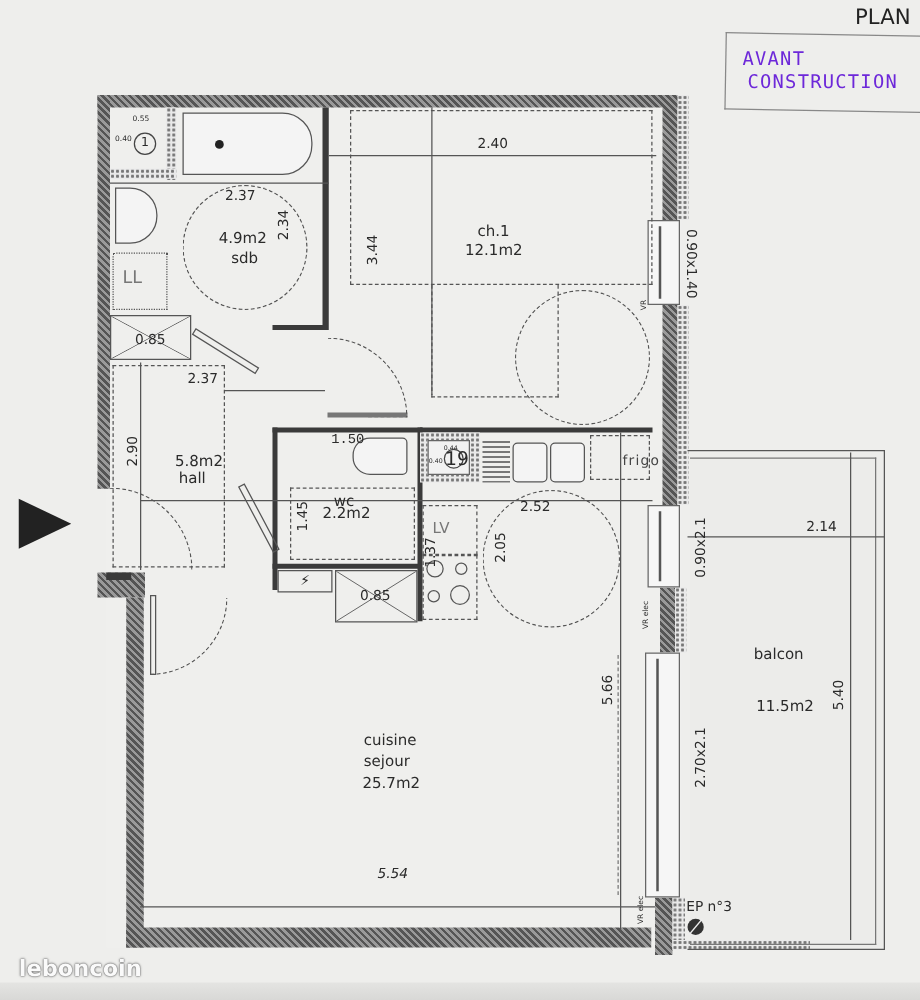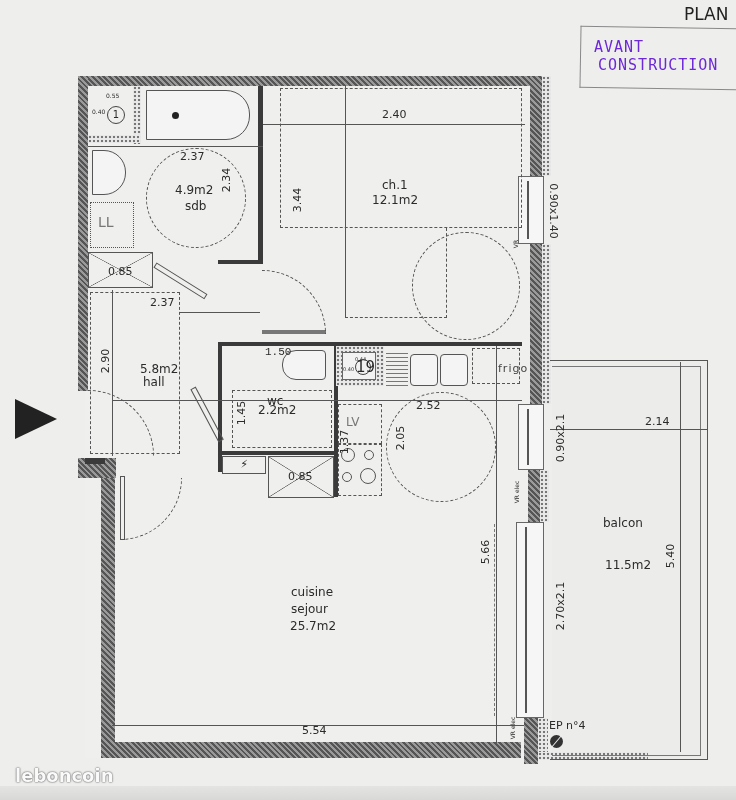--- a/index.html
+++ b/index.html
@@ -147,35 +147,35 @@
 <div class="circle" style="left:360px;top:468px;width:16px;height:16px;border-style:solid;"></div>
 <div class="circle" style="left:386px;top:392px;width:110px;height:110px;"></div>
 <div class="dim" style="left:416px;top:400px;text-align:center;">2.52</div>
 <div class="dim vert" style="left:389px;top:432px;">2.05</div>
 <div class="dim vert" style="left:333px;top:436px;">1.37</div>
 <div class="dim vert" style="left:506px;top:486px;font-size:6px;">VR elec</div>
 
 <div class="lbl" style="left:291px;top:585px;">cuisine</div>
 <div class="lbl" style="left:291px;top:602px;">sejour</div>
 <div class="lbl" style="left:290px;top:619px;">25.7m2</div>
-<div class="dim" style="left:302px;top:725px;">5.54</div>
+<div class="dim" style="left:302px;top:693px;font-style:italic;">5.54</div>
 <div class="dim vert" style="left:474px;top:546px;">5.66</div>
 <div class="abs" style="left:494px;top:524px;width:22px;height:192px;border-left:1px dashed #777;box-sizing:border-box;"></div>
 <div class="dim vert" style="left:502px;top:722px;font-size:6px;">VR elec</div>
 
 <div class="abs" style="left:550px;top:360px;width:158px;height:400px;border:1px solid #555;border-left:none;box-sizing:border-box;"></div>
 <div class="abs" style="left:552px;top:366px;width:149px;height:390px;border:1px solid #777;border-left:none;box-sizing:border-box;"></div>
 <div class="thin" style="left:680px;top:362px;width:1px;height:390px;"></div>
 <div class="thin" style="left:550px;top:429px;width:158px;height:1px;"></div>
 <div class="dim" style="left:615px;top:416px;margin-left:30px;">2.14</div>
 <div class="dim vert" style="left:659px;top:550px;">5.40</div>
 <div class="lbl" style="left:603px;top:516px;">balcon</div>
 <div class="lbl" style="left:605px;top:558px;">11.5m2</div>
 <div class="dim vert" style="left:537px;top:432px;">0.90x2.1</div>
 <div class="dim vert" style="left:537px;top:600px;">2.70x2.1</div>
-<div class="dim" style="left:549px;top:720px;">EP n°4</div>
+<div class="dim" style="left:549px;top:720px;">EP n°3</div>
 <div class="abs" style="left:550px;top:735px;width:13px;height:13px;background:#333;border-radius:50%;">
     <div class="abs" style="left:-2px;top:6px;width:17px;height:1px;background:#eee;transform:rotate(-50deg);"></div>
   </div>
 
 <div class="abs" style="left:15px;top:765px;font-size:18px;color:#fafafa;text-shadow:0 0 2px #666,0 0 1px #444;font-weight:bold;">leboncoin</div>
 
 <div class="abs" style="left:0;top:786px;width:736px;height:14px;background:linear-gradient(#e4e4e2,#d8d8d6);"></div>
 
 </body></html>

